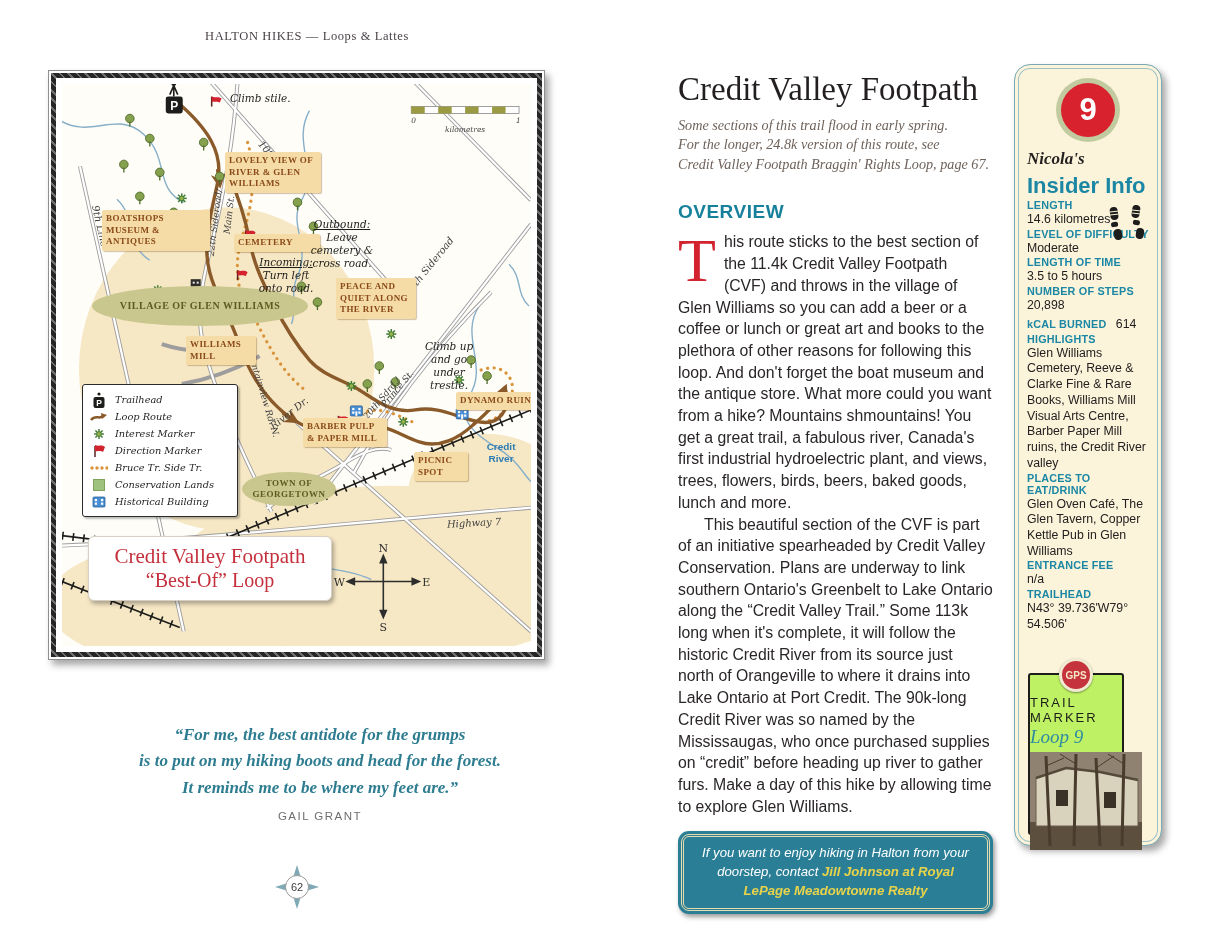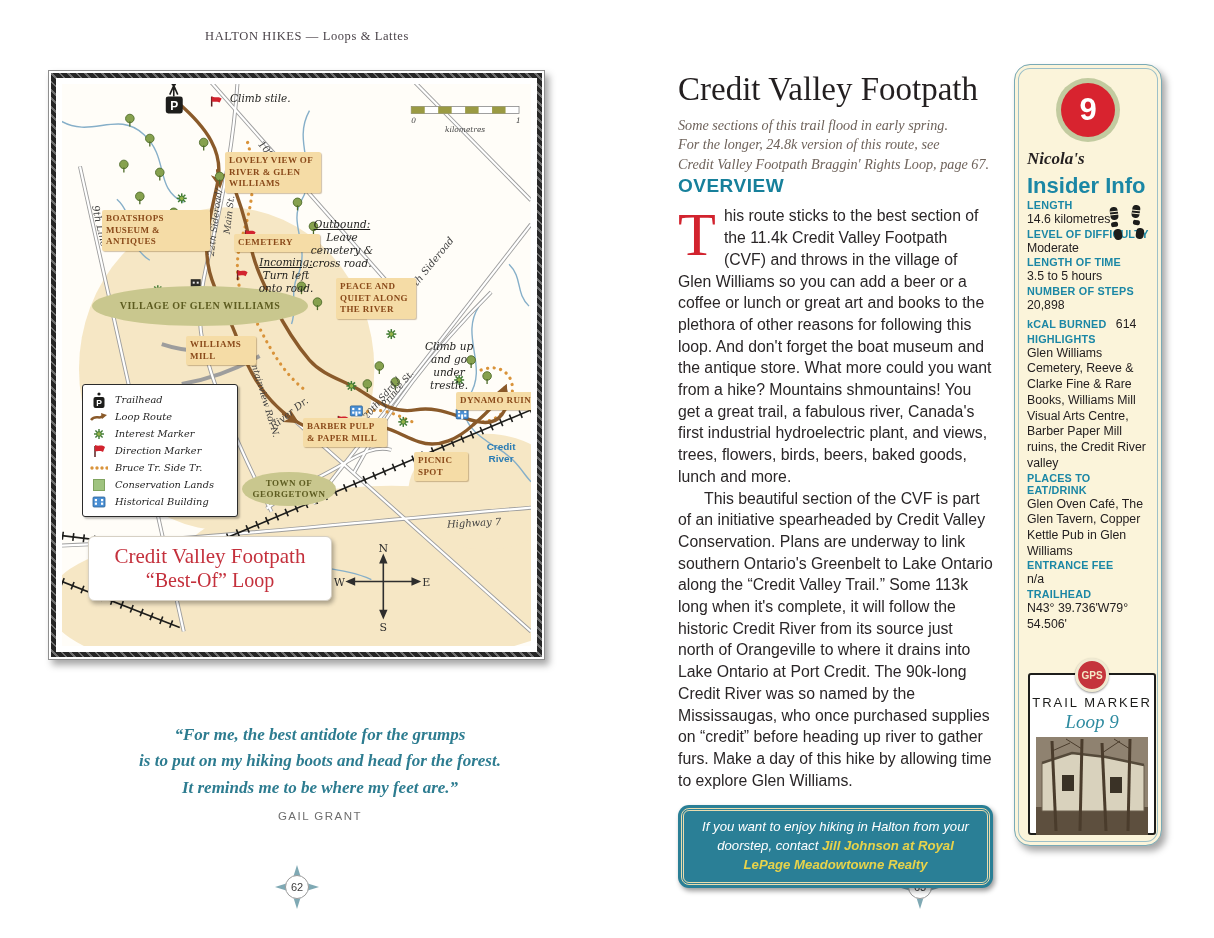--- a/index.html
+++ b/index.html
@@ -42,21 +42,21 @@
   
   .pagenum{position:absolute;width:46px;height:46px;}
   .pagenum text{font-family:"Liberation Sans",sans-serif;font-size:11px;fill:#3d3d3d;}
   
   .article{position:absolute;left:678px;top:72px;width:315px;}
   .art-title{font-family:"Liberation Serif",serif;font-size:33px;line-height:1.08;color:#231f20;}
   .art-sub{font-family:"Liberation Serif",serif;font-size:33px;color:#231f20;}
   .art-sub .paren{font-size:24px;}
   .art-note{margin-top:8px;font-family:"Liberation Serif",serif;font-style:italic;font-size:14.2px;
             line-height:1.38;color:#6e625a;}
-  .overview{margin-top:1px;font-size:19px;font-weight:bold;letter-spacing:.5px;color:#17809b;}
+  .overview{margin-top:27px;font-size:19px;font-weight:bold;letter-spacing:.5px;color:#17809b;}
   .body-text{margin-top:8px;font-size:15.8px;line-height:21.7px;color:#2a2627;}
   .dropcap{float:left;font-family:"Liberation Serif",serif;font-size:62px;line-height:48px;
            color:#d2232e;padding:5px 8px 0 0;}
   .para2{text-indent:26px;margin-top:0;}
   .promo{margin-top:14px;background:#2a7f96;border-radius:11px;padding:3px;box-shadow:2px 3px 5px rgba(0,0,0,.4);}
   .promo-inner{border:3px double #e9dcae;border-radius:8px;padding:7px 9px;text-align:center;
                font-style:italic;font-size:13.2px;line-height:1.42;color:#ffffff;}
   .promo-inner .hl{color:#e8d34a;font-weight:bold;}
   
   .sidebar{position:absolute;left:1014px;top:64px;width:148px;height:782px;background:#fbf4da;
@@ -66,22 +66,22 @@
              box-shadow:0 0 0 5px #c2cba0;display:flex;align-items:center;justify-content:center;
              color:#fff;font-size:31px;font-weight:bold;}
   .sb-author{font-family:"Liberation Serif",serif;font-style:italic;font-weight:bold;font-size:17px;color:#231f20;}
   .sb-heading{font-size:22px;font-weight:bold;color:#1b87a5;margin-top:4px;}
   .sb-field{}
   .sb-label{font-size:10.8px;font-weight:bold;color:#1b87a5;letter-spacing:.2px;}
   .sb-value{font-size:12.3px;color:#242021;line-height:1.28;margin-top:1px;}
   .sb-inline .sb-value{display:inline;margin-left:5px;}
   .sb-inline .sb-label{display:inline;}
   .footprints{position:absolute;right:9px;top:140px;}
-  .tm-card{position:absolute;left:13px;top:608px;width:128px;height:162px;background:#ffffff;
-           border:2px solid #1d1d1b;border-radius:3px;box-sizing:border-box;text-align:center;padding-top:16px;}
+  .tm-card{position:absolute;left:13px;top:608px;width:96px;height:162px;background:#bef264;
+           border:2px solid #1d1d1b;border-radius:3px;box-sizing:border-box;padding-top:16px;}
   .tm-gps{position:absolute;left:50%;top:-17px;transform:translateX(-50%);width:34px;height:34px;border-radius:50%;
           background:#c5343c;border:3px solid #f0ead2;box-sizing:border-box;display:flex;align-items:center;
           justify-content:center;color:#f5e9c8;font-size:10px;font-weight:bold;box-shadow:0 1px 2px rgba(0,0,0,.4);}
   .tm-title{font-size:13px;letter-spacing:2px;color:#1d1d1b;margin-top:4px;}
   .tm-loop{font-family:"Liberation Serif",serif;font-style:italic;font-size:19px;color:#2e8ba0;margin-top:1px;}
   .tm-photo{margin-top:4px;}
   
   .road-lbl{font-family:"DejaVu Serif",serif;font-style:italic;font-size:10px;fill:#3f3f3f;}
   .road-lbl-sm{font-family:"DejaVu Serif",serif;font-style:italic;font-size:9px;fill:#3f3f3f;}
   .river-lbl{font-family:"Liberation Sans",sans-serif;font-weight:bold;font-size:10px;fill:#2b7cb3;}

